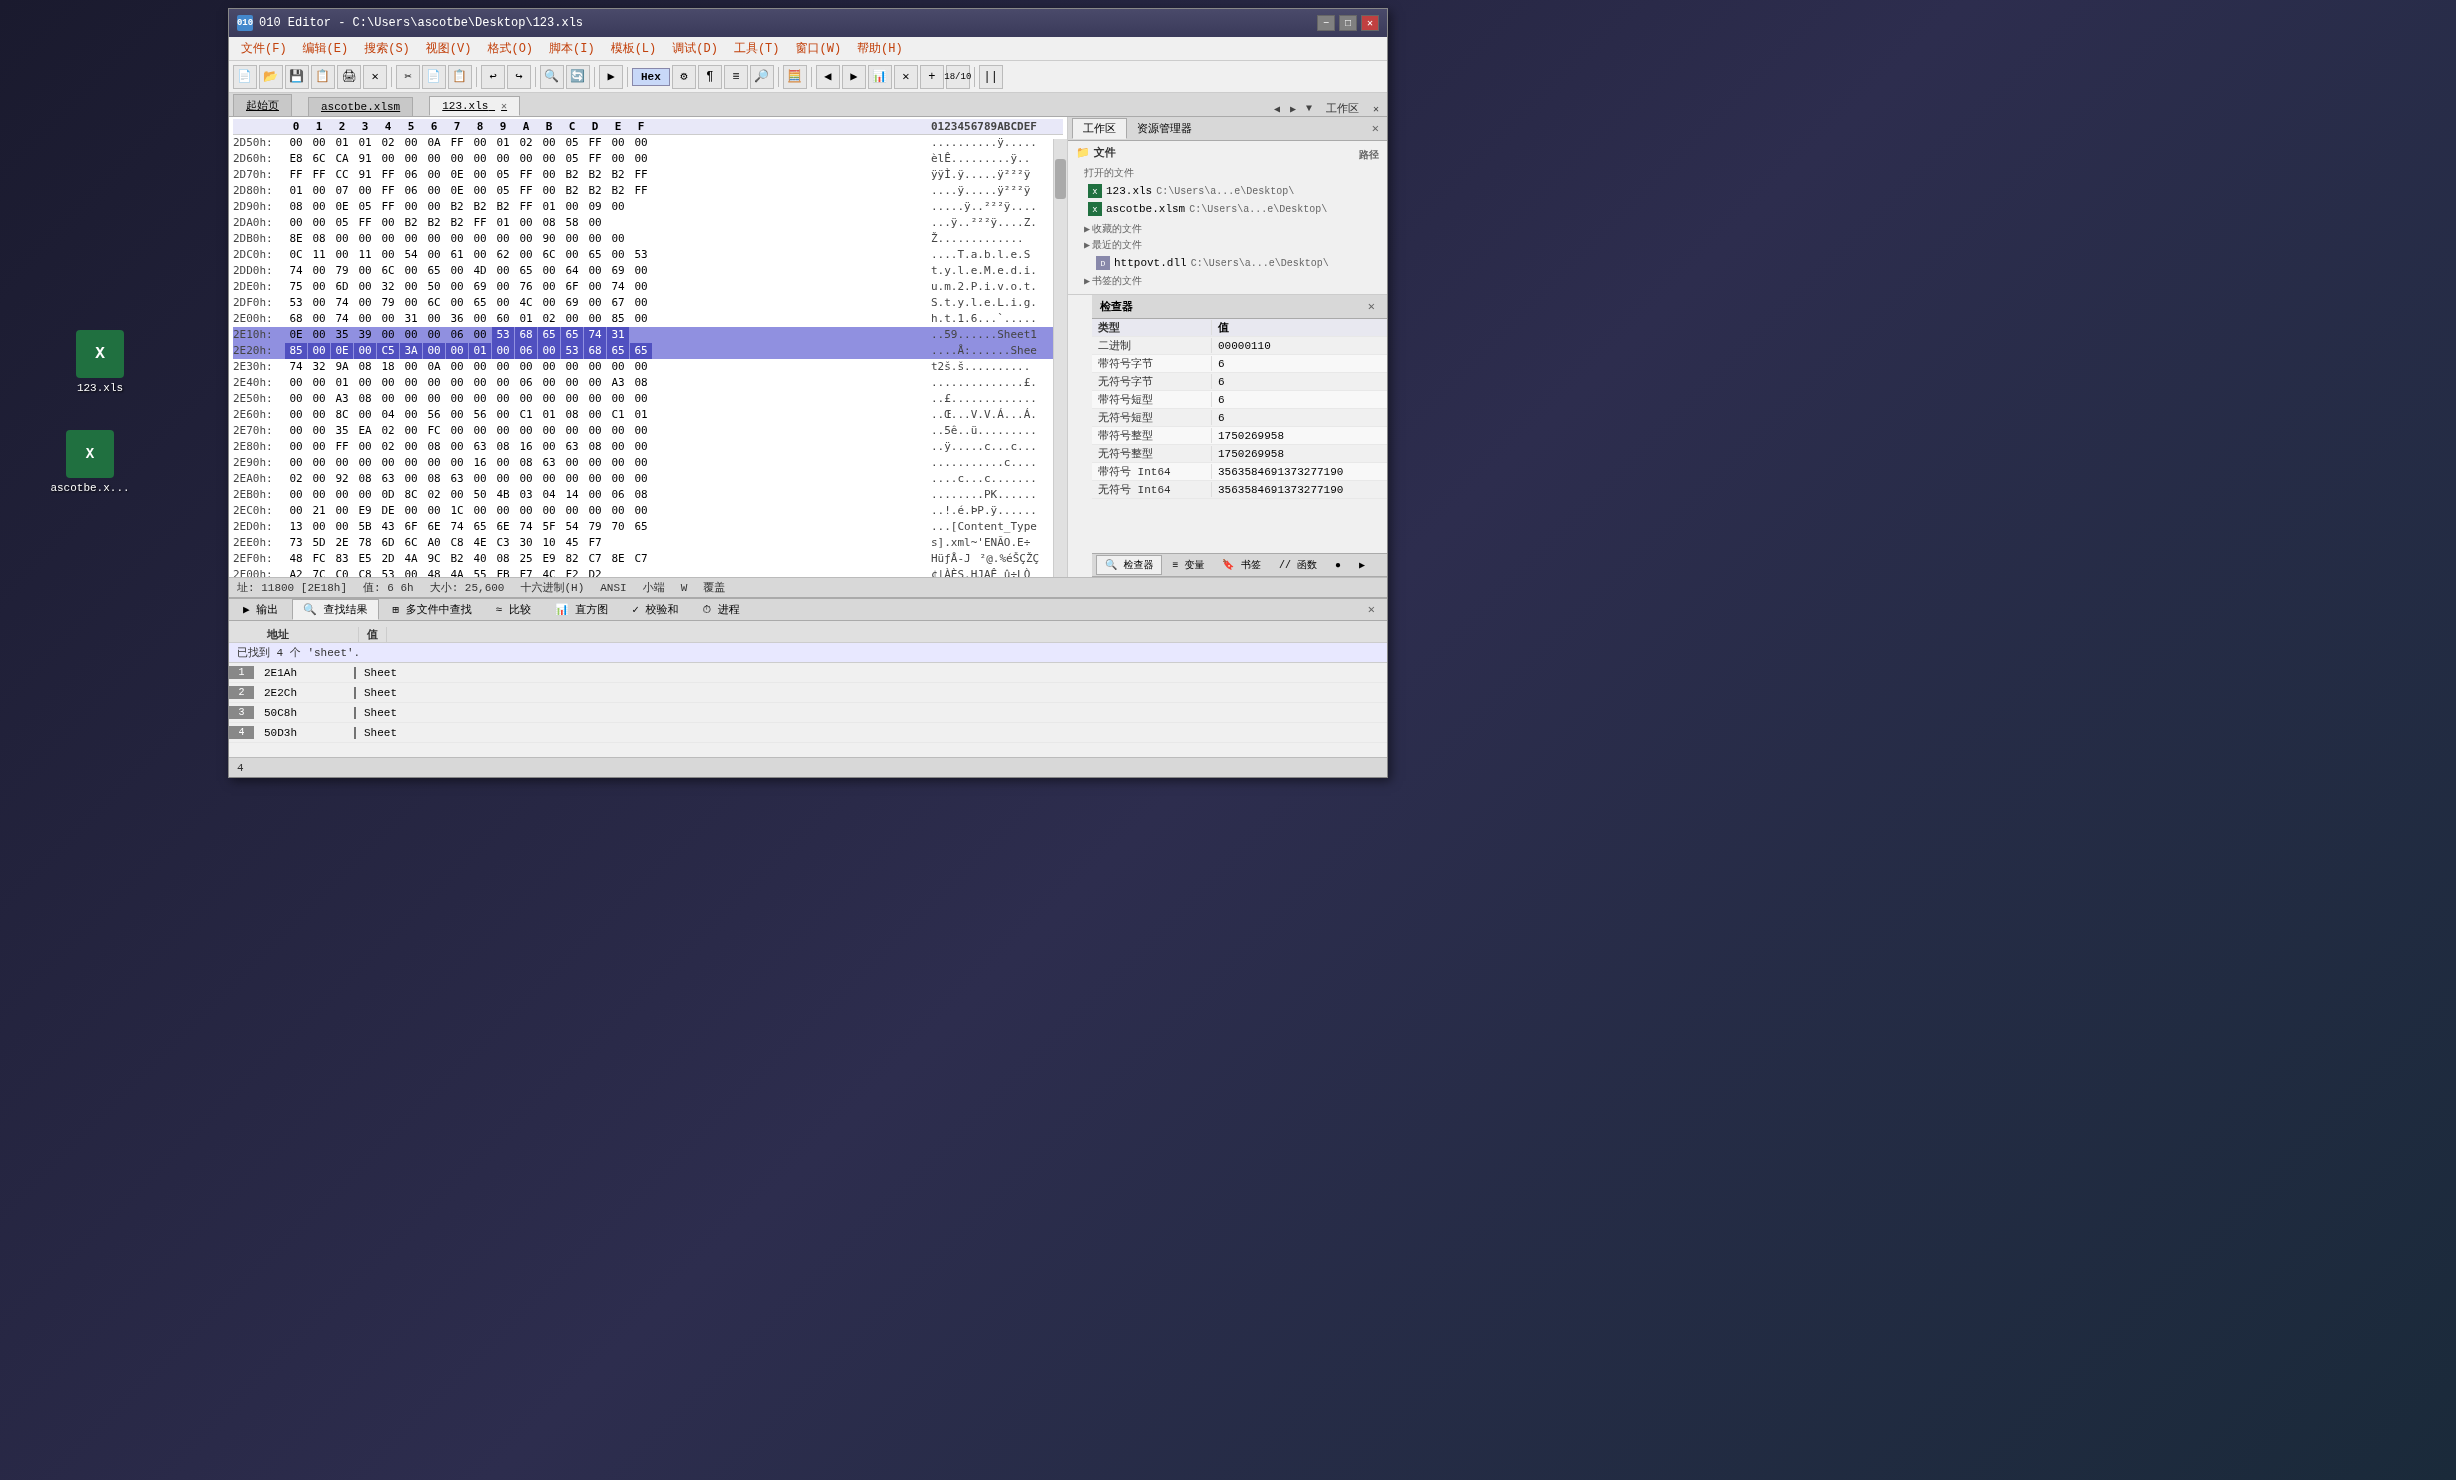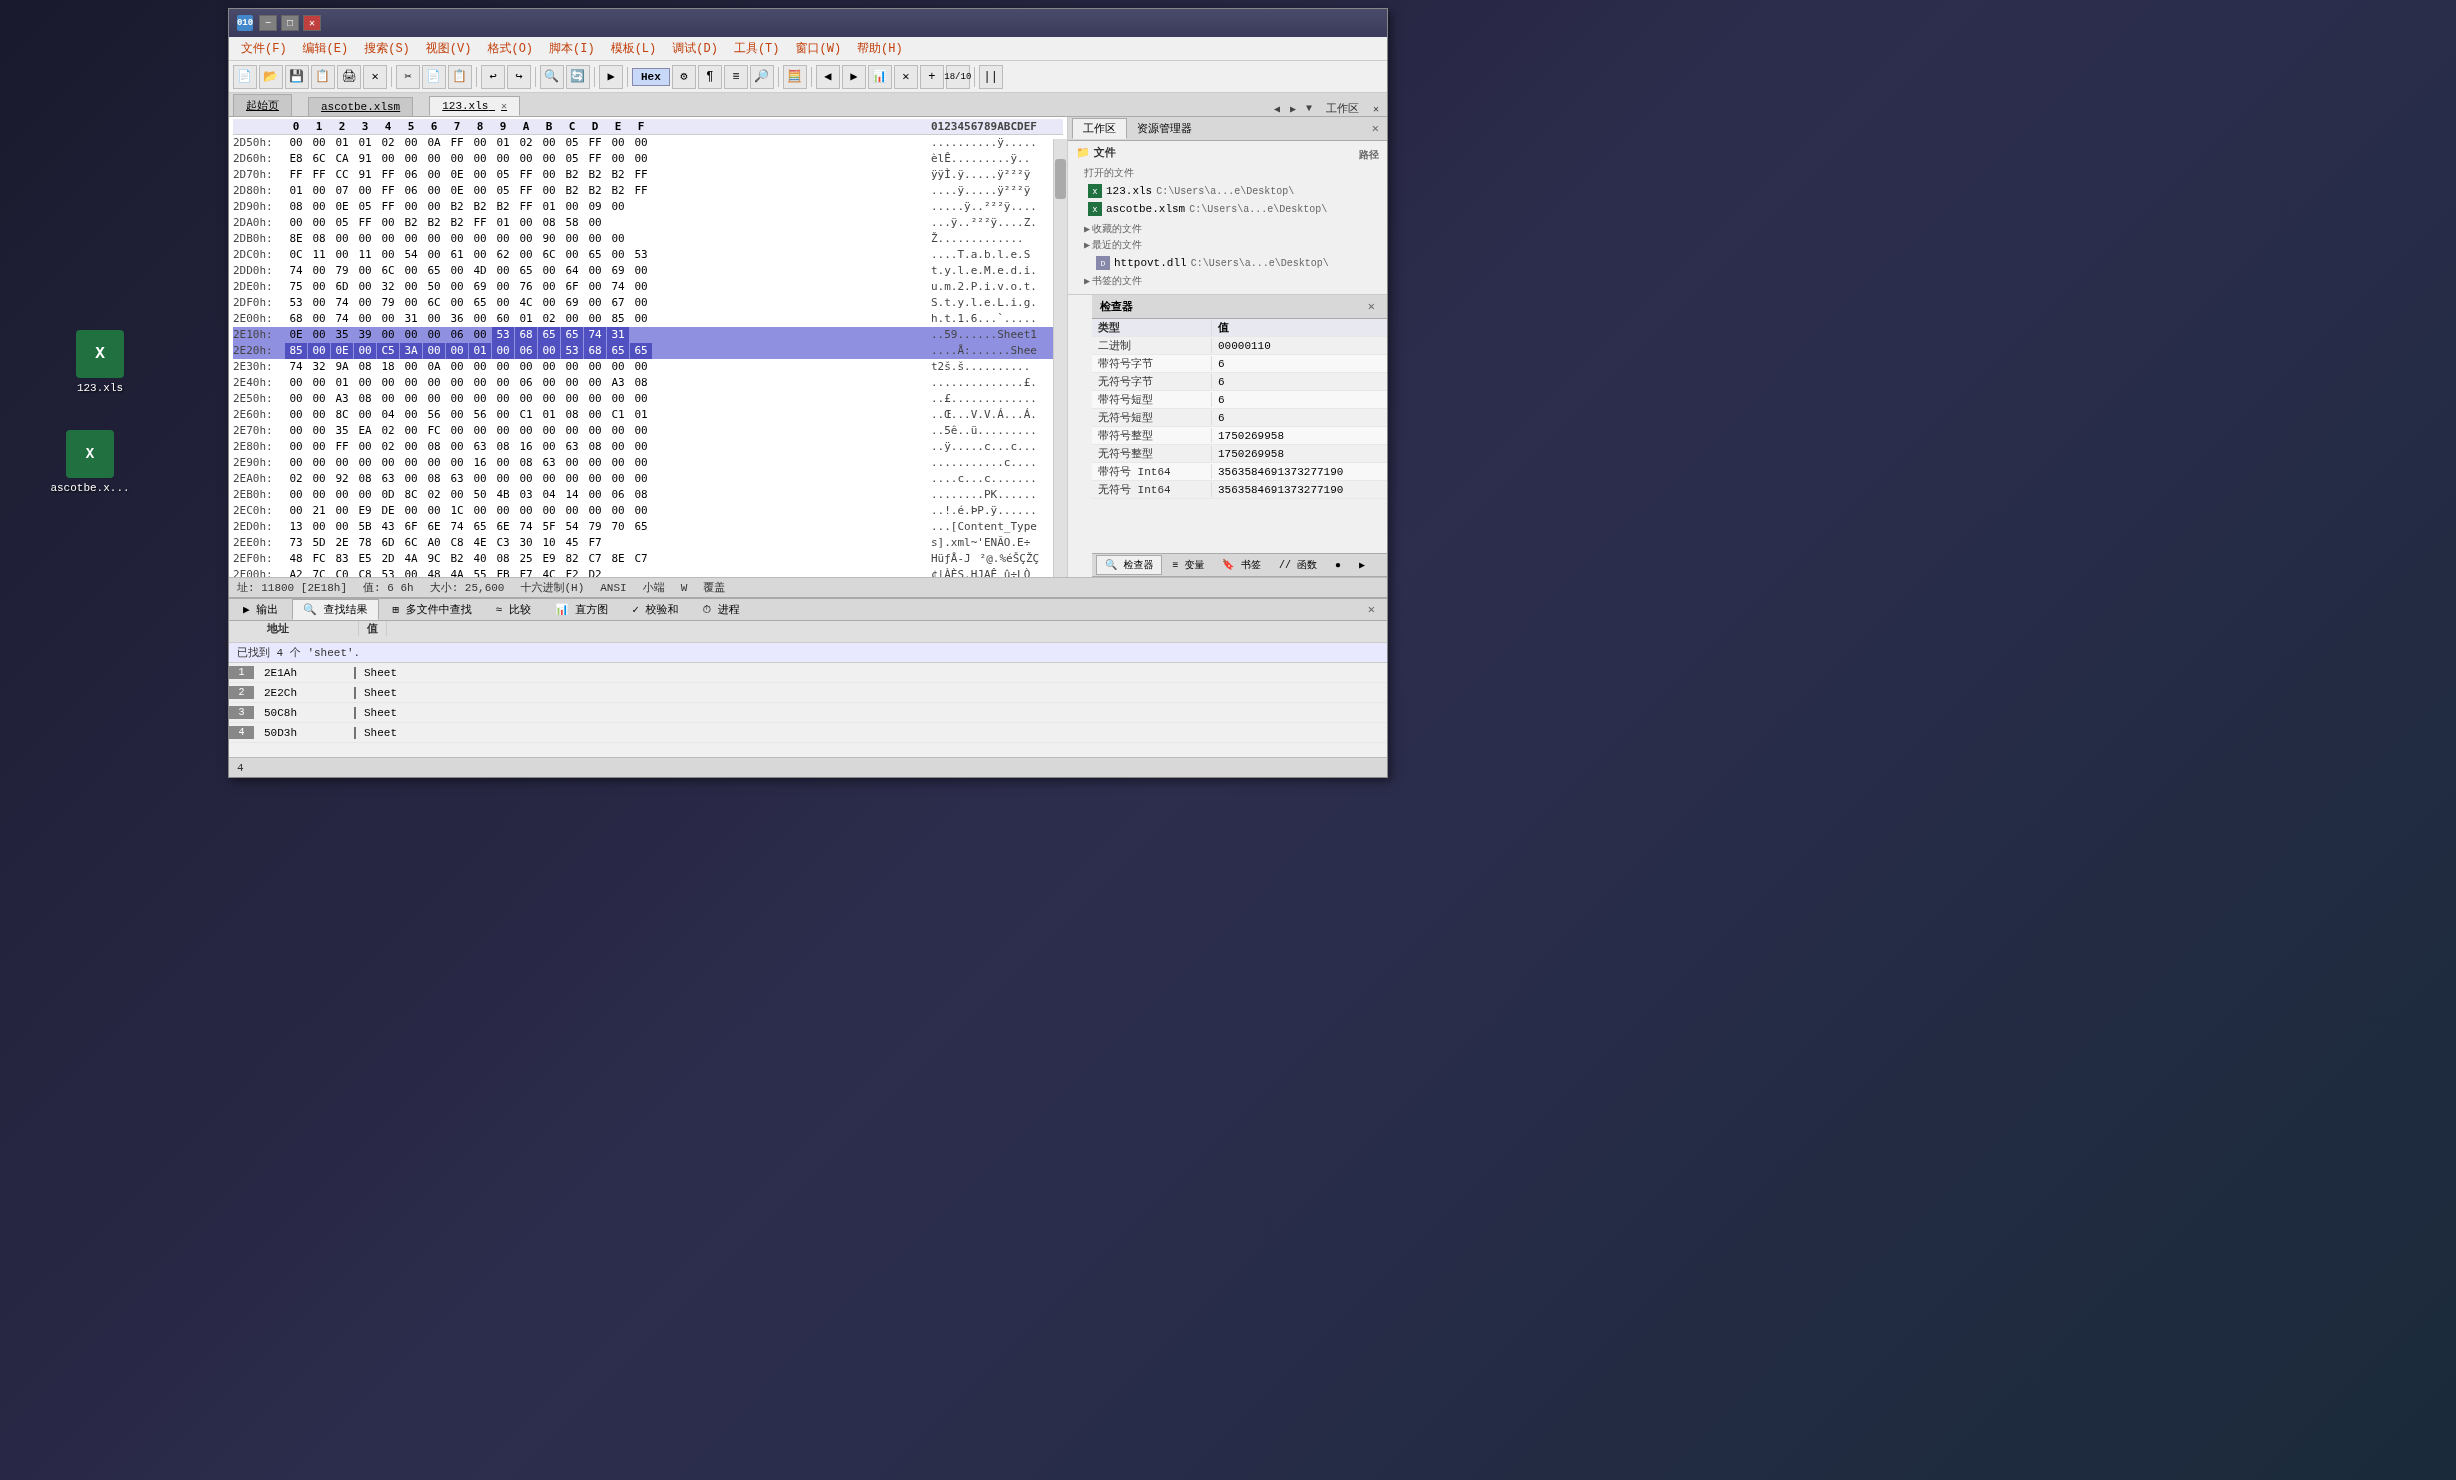--- a/index.html
+++ b/index.html
@@ -473,21 +473,21 @@
     
     .search-results {
       flex: 1;
       overflow: hidden;
     }
     .search-results-header {
       display: flex;
       background: #e0e0e0;
       border-bottom: 1px solid #ccc;
       height: 22px;
-      align-items: flex-start;
+      align-items: flex-end;
     }
     .sr-col-header {
       padding: 0 8px;
       font-size: 11px;
       font-weight: bold;
       color: #333;
       border-right: 1px solid #ccc;
     }
     .sr-status-row {
       background: #e8e8ff;
@@ -551,20 +551,21 @@
 </div>
 <div class="desktop-icon" style="position:absolute; top:430px; left:50px;">
   <div class="icon-img" style="background:#207040; border-radius:4px; display:flex; align-items:center; justify-content:center; color:white; font-size:14px; font-weight:bold;">X</div>
   <span class="icon-label">ascotbe.x...</span>
 </div>
 
 <div class="app-window">
 
   <div class="title-bar">
     <div class="title-bar-icon" style="background:#4488cc; border-radius:2px; display:flex; align-items:center; justify-content:center; color:white; font-size:9px; font-weight:bold;">010</div>
+    <span class="title-bar-text">010 Editor - C:\Users\ascotbe\Desktop\123.xls</span>
     <div class="title-bar-buttons">
       <div class="title-btn minimize">−</div>
       <div class="title-btn maximize">□</div>
       <div class="title-btn close">✕</div>
     </div>
   </div>
 
   <div class="menu-bar">
     <div class="menu-item">文件(F)</div>
     <div class="menu-item">编辑(E)</div>

